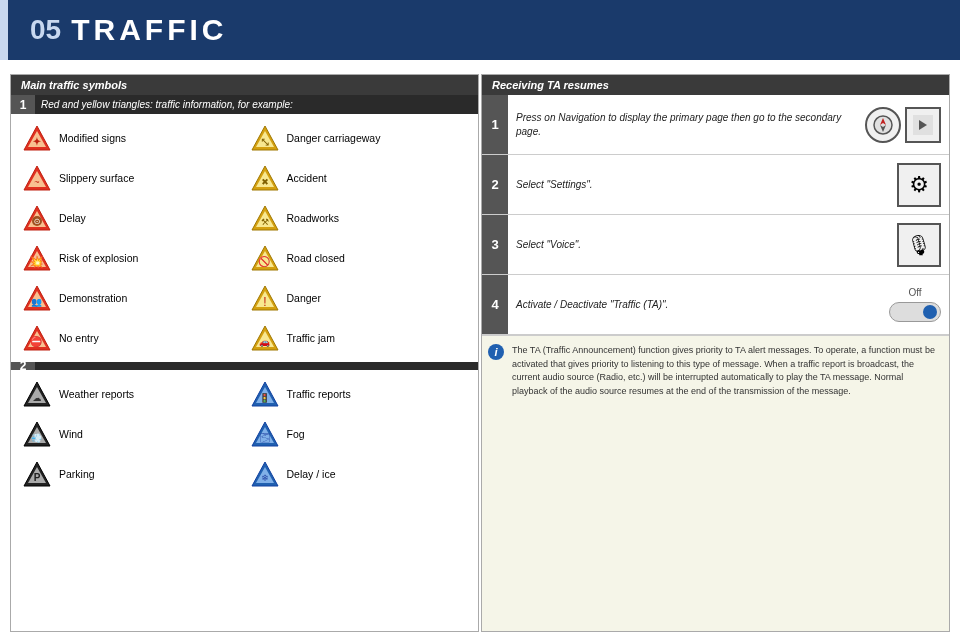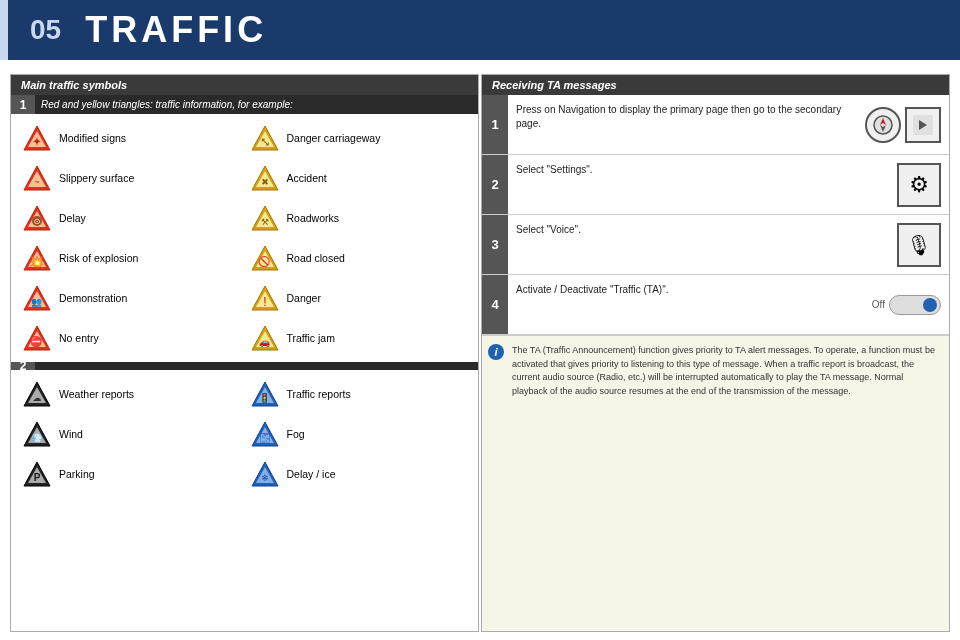--- a/index.html
+++ b/index.html
@@ -24,30 +24,30 @@
     }
     .header::before {
       content: '';
       position: absolute;
       left: 0; top: 0;
       width: 8px; height: 100%;
       background: #c8d8f0;
     }
     .header-title {
       color: #fff;
-      font-size: 36px;
+      font-size: 30px;
       font-weight: bold;
       letter-spacing: 4px;
       margin-left: 10px;
     }
     .header-num {
       color: #c8d8f0;
       font-size: 28px;
       font-weight: bold;
-      margin-right: 14px;
+      margin-right: 0;
     }
 
     
     .main {
       display: flex;
       padding: 14px 10px 8px 10px;
       gap: 2px;
       height: calc(640px - 60px);
     }
 
@@ -145,21 +145,23 @@
       width: 26px;
       display: flex;
       align-items: center;
       justify-content: center;
       flex-shrink: 0;
     }
     .step-content {
       flex: 1;
       padding: 8px 8px;
       display: flex;
+      align-items: center;
       font-size: 10px;
+      font-style: italic;
       color: #222;
       line-height: 1.4;
     }
     .step-icon-area {
       display: flex;
       align-items: center;
       justify-content: center;
       padding: 4px 8px;
       gap: 4px;
       flex-shrink: 0;
@@ -211,20 +213,21 @@
       font-size: 20px;
       cursor: pointer;
     }
 
     
     .toggle-row {
       display: flex;
       align-items: center;
       gap: 4px;
       font-size: 10px;
+      flex-direction: column;
     }
     .toggle-track {
       width: 52px;
       height: 20px;
       background: #ddd;
       border-radius: 10px;
       border: 1px solid #999;
       position: relative;
       display: flex;
       align-items: center;
@@ -488,21 +491,21 @@
           </svg>
         </div>
         <span>Delay / ice</span>
       </div>
     </div>
 
   </div>
 
   <div class="right-panel">
     <div class="panel-header">
-      <span>Receiving TA messages</span>
+      <span>Receiving TA resumes</span>
     </div>
 
     <div class="step-row">
       <div class="step-num-box">1</div>
       <div class="step-content">
         <span>Press on Navigation to display the primary page then go to the secondary page.</span>
       </div>
       <div class="step-icon-area">
         <div class="nav-btn">
           <svg width="20" height="20" viewBox="0 0 20 20">

